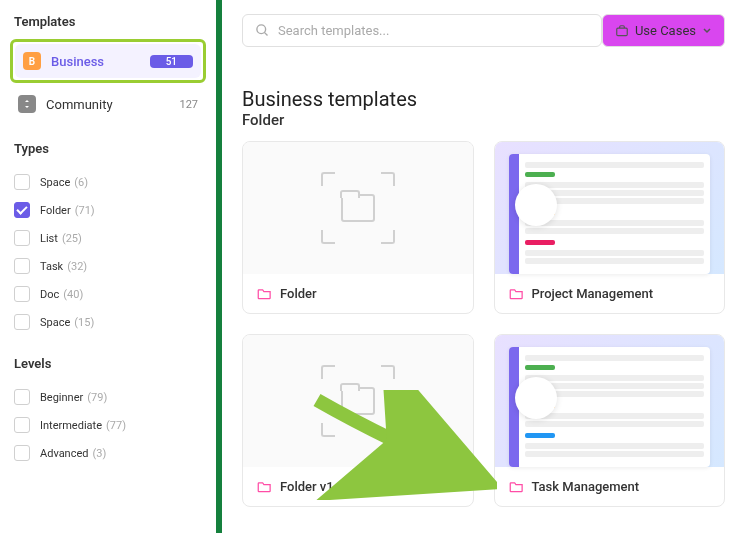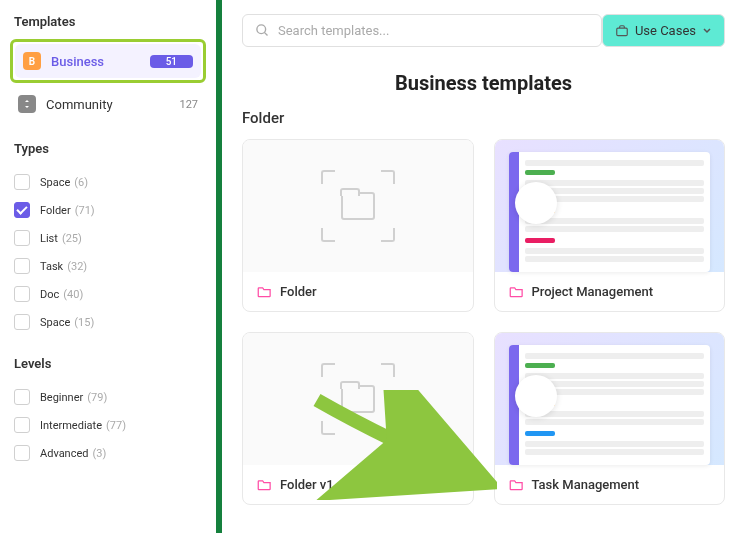--- a/index.html
+++ b/index.html
@@ -21,27 +21,27 @@
   
   .section-title { font-size: 13px; font-weight: 600; color: #333; margin: 20px 0 12px 4px; }
   
   .filter-item { display: flex; align-items: center; padding: 6px 4px; font-size: 11px; color: #333; cursor: pointer; }
   .filter-item .label-count { color: #aaa; margin-left: 4px; }
   .checkbox { width: 16px; height: 16px; border: 1.5px solid #d0d0d0; border-radius: 3px; margin-right: 10px; display: flex; align-items: center; justify-content: center; }
   .checkbox.checked { background: #6b5ce7; border-color: #6b5ce7; }
   .checkbox.checked::after { content: ""; width: 4px; height: 8px; border: solid #fff; border-width: 0 2px 2px 0; transform: rotate(45deg); margin-top: -2px; }
   
   .main { flex: 1; padding: 14px 20px; position: relative; overflow: hidden; }
-  .top-row { display: flex; gap: 0; margin-bottom: 24px; }
+  .top-row { display: flex; gap: 0; margin-bottom: 40px; }
   .search-box { flex: 1; display: flex; align-items: center; border: 1px solid #e0e0e0; border-radius: 6px; padding: 8px 12px; }
   .search-box input { border: none; outline: none; font-size: 13px; margin-left: 8px; flex: 1; color: #333; }
   .search-box input::placeholder { color: #aaa; }
-  .use-cases-btn { display: flex; align-items: center; gap: 6px; border: 1px solid #e0e0e0; border-radius: 6px; padding: 8px 12px; font-size: 13px; color: #333; cursor: pointer; background: #5eead4; }
-  
-  h1.page-title { font-size: 20px; font-weight: 700; color: #222; margin-bottom: 14px; text-align: center; }
+  .use-cases-btn { display: flex; align-items: center; gap: 6px; border: 1px solid #e0e0e0; border-radius: 6px; padding: 8px 12px; font-size: 13px; color: #333; cursor: pointer; background: #d946ef; }
+  
+  h1.page-title { font-size: 20px; font-weight: 400; color: #222; margin-bottom: 0; }
   h2.section-h { font-size: 15px; font-weight: 500; color: #333; margin-bottom: 12px; }
   
   .cards { display: grid; grid-template-columns: 1fr 1fr; gap: 20px; }
   .card { border: 1px solid #e8e8e8; border-radius: 8px; overflow: hidden; cursor: pointer; background: #fff; }
   .card-preview { height: 132px; background: #fafafa; display: flex; align-items: center; justify-content: center; position: relative; }
   .card-preview.gradient { background: linear-gradient(135deg, #e8e0ff 0%, #d5e8ff 100%); padding: 12px 14px 0 14px; align-items: flex-start; }
   .fake-table { background: #fff; border-radius: 4px; width: 100%; height: 100%; position: relative; box-shadow: 0 1px 4px rgba(0,0,0,0.08); overflow: hidden; }
   .fake-table::before { content: ""; position: absolute; left: 0; top: 0; bottom: 0; width: 10px; background: linear-gradient(#7b68ee,#7b68ee); }
   .ft-row { position: absolute; left: 16px; right: 6px; height: 6px; background: #eee; border-radius: 2px; }
   .pill { position: absolute; height: 5px; width: 22px; border-radius: 2px; }

